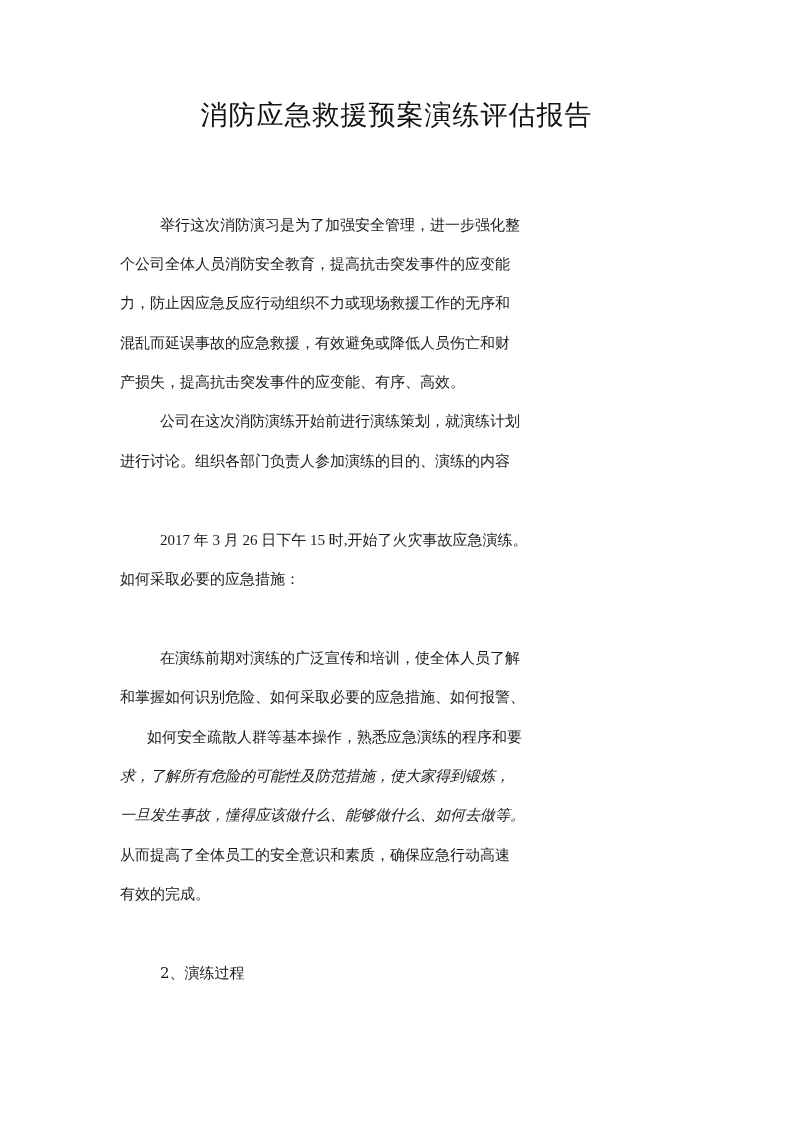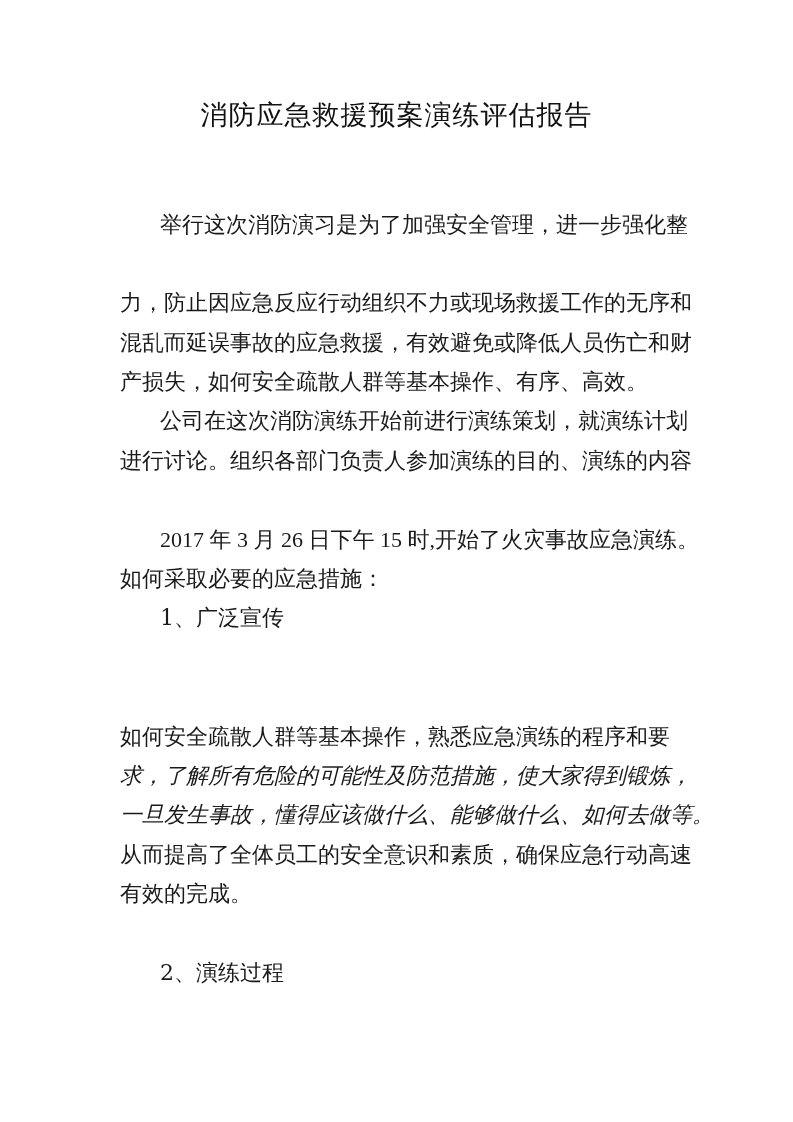--- a/index.html
+++ b/index.html
@@ -5,44 +5,46 @@
   html, body { margin: 0; padding: 0; background: #ffffff; }
   body { width: 793px; height: 1122px; position: relative; overflow: hidden; }
   .page { position: absolute; left: 0; top: 0; width: 653px; height: 1122px; background: #fff; padding-left: 10px; }
   .title {
     position: absolute; left: 0; top: 95px; width: 793px; text-align: center;
     font-family: "DejaVu Sans", sans-serif; font-size: 27px; color: #111;
     letter-spacing: 1px; line-height: 40px;
   }
   .line {
     position: absolute; left: 120px; width: 560px; white-space: nowrap;
-    font-family: "DejaVu Serif", serif; font-size: 22px; color: #1a1a1a;
+    font-family: "DejaVu Serif", serif; font-size: 15px; color: #1a1a1a;
     line-height: 26px; height: 26px;
   }
   .ind { left: 160px; }
 </style>
 </head>
 <body>
 
 <div class="page">
   <div class="title">消防应急救援预案演练评估报告</div>
 
   <div class="line ind" style="top:212px;">举行这次消防演习是为了加强安全管理，进一步强化整</div>
+  <div class="line" style="top:251px;">个公司全体人员消防安全教育，提高抗击突发事件的应变能</div>
   <div class="line" style="top:290px;">力，防止因应急反应行动组织不力或现场救援工作的无序和</div>
   <div class="line" style="top:330px;">混乱而延误事故的应急救援，有效避免或降低人员伤亡和财</div>
-  <div class="line" style="top:369px;">产损失，如何安全疏散人群等基本操作、有序、高效。</div>
+  <div class="line" style="top:369px;">产损失，提高抗击突发事件的应变能、有序、高效。</div>
 
   <div class="line ind" style="top:408px;">公司在这次消防演练开始前进行演练策划，就演练计划</div>
   <div class="line" style="top:448px;">进行讨论。组织各部门负责人参加演练的目的、演练的内容</div>
 
   <div class="line ind" style="top:527px;font-family:Liberation Serif, serif;">2017 年 3 月 26 日下午 15 时,开始了火灾事故应急演练。</div>
   <div class="line" style="top:566px;">如何采取必要的应急措施：</div>
 
-  <div class="line ind" style="top:605px;">1、广泛宣传</div>
 
-  <div class="line" style="top:724px;">如何安全疏散人群等基本操作，熟悉应急演练的程序和要</div>
+  <div class="line ind" style="top:645px;">在演练前期对演练的广泛宣传和培训，使全体人员了解</div>
+  <div class="line" style="top:684px;">和掌握如何识别危险、如何采取必要的应急措施、如何报警、</div>
+  <div class="line" style="top:724px;margin-left:27px;">如何安全疏散人群等基本操作，熟悉应急演练的程序和要</div>
   <div class="line" style="top:763px;font-style:italic;">求，了解所有危险的可能性及防范措施，使大家得到锻炼，</div>
   <div class="line" style="top:802px;font-style:italic;">一旦发生事故，懂得应该做什么、能够做什么、如何去做等。</div>
   <div class="line" style="top:842px;">从而提高了全体员工的安全意识和素质，确保应急行动高速</div>
   <div class="line" style="top:881px;">有效的完成。</div>
 
   <div class="line ind" style="top:960px;">2、演练过程</div>
 </div>
 
 </body></html>

